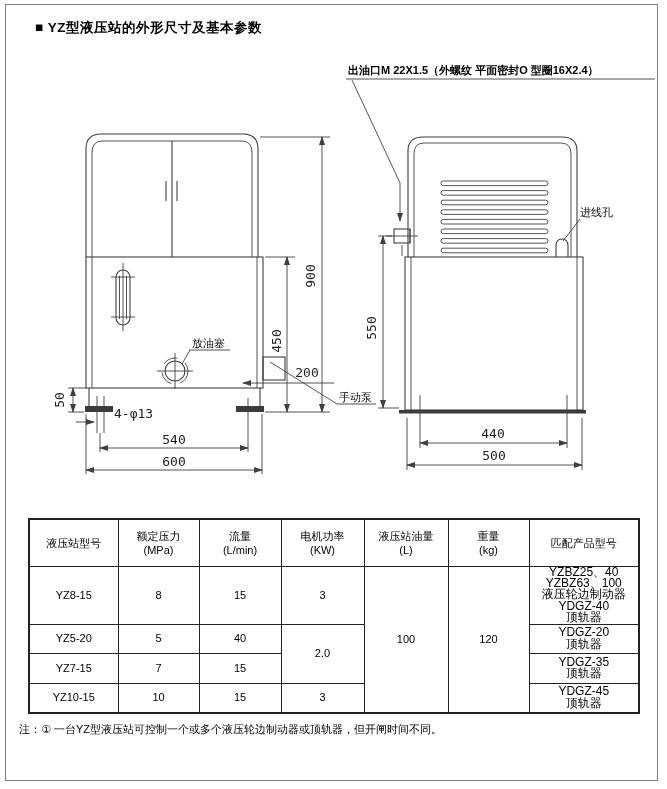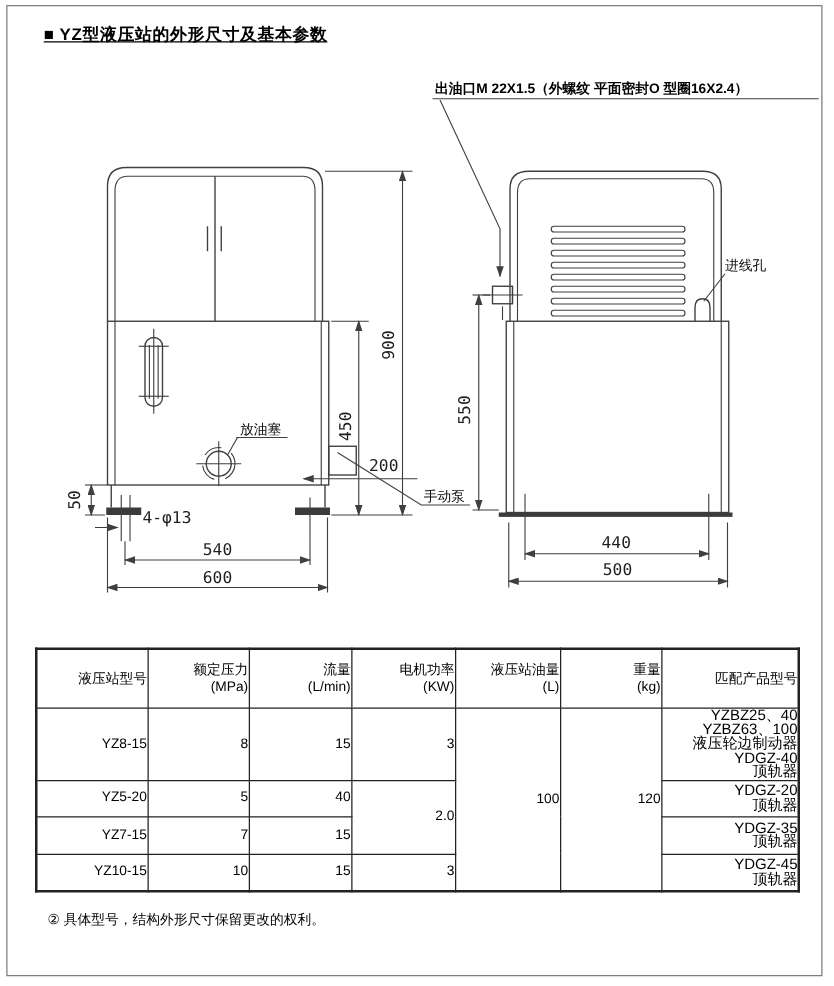--- a/index.html
+++ b/index.html
@@ -9,35 +9,34 @@
     overflow:hidden;
   }
   .page-border {
     position:absolute; left:5px; top:4px; width:651px; height:775px;
     border:1px solid #7d7d7d;
   }
   .title {
     position:absolute; left:35px; top:19px;
     font-size:13.5px; font-weight:bold; letter-spacing:0.5px; color:#000;
     white-space:nowrap;
-    text-decoration:underline;
   }
   svg.drawing { position:absolute; left:0; top:0; }
   svg .ln   { stroke:#3f3f3f; stroke-width:1.1; fill:none; }
   svg .thin { stroke:#3f3f3f; stroke-width:0.9; fill:none; }
   svg .dimln{ stroke:#3f3f3f; stroke-width:0.9; fill:none; }
   svg .fillp{ fill:#3b3b3b; stroke:none; }
   svg text.dim { font:13px "DejaVu Sans Mono", monospace; fill:#1e1e1e; }
   svg text.lbl { font:11px "Liberation Sans","DejaVu Sans",sans-serif; fill:#0c0c0c; }
   svg text.ann { font:bold 11px "Liberation Sans","DejaVu Sans",sans-serif; fill:#000; }
   table.spec {
     position:absolute; left:28px; top:518px;
     border-collapse:collapse; table-layout:fixed;
     border:2px solid #222;
-    font-size:11px; color:#000; text-align:right;
+    font-size:11px; color:#000; text-align:center;
   }
   table.spec td, table.spec th {
     border:1px solid #222; padding:0; vertical-align:middle;
     font-weight:normal; line-height:13px;
   }
   table.spec .hd { line-height:14px; }
   table.spec .match { font-size:12px; line-height:11.4px; }
   .notes {
     position:absolute; left:19px; top:723px; font-size:11px; color:#000;
     line-height:13px;
@@ -302,15 +301,15 @@
         <td>3</td>
         <td class="match">
           <div>YDGZ-45</div>
           <div>顶轨器</div>
         </td>
       </tr>
     </tbody>
   </table>
 
   <div class="notes">
-    <div class="n2">② 具体型号，结构外形尺寸保留更改的权利。</div>
+    <div>注：① 一台YZ型液压站可控制一个或多个液压轮边制动器或顶轨器，但开闸时间不同。</div>
   </div>
 </div>
 
 </body></html>

